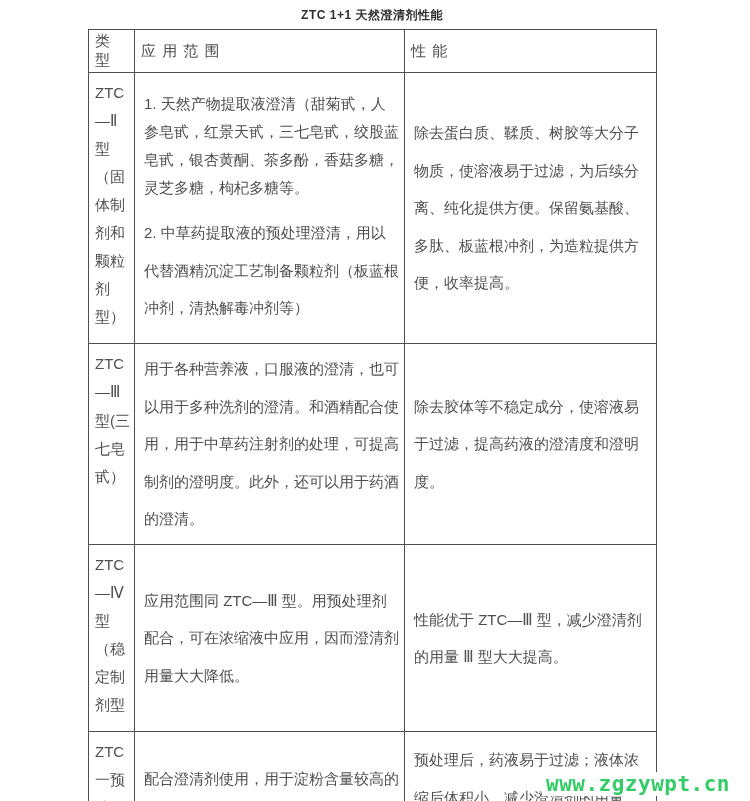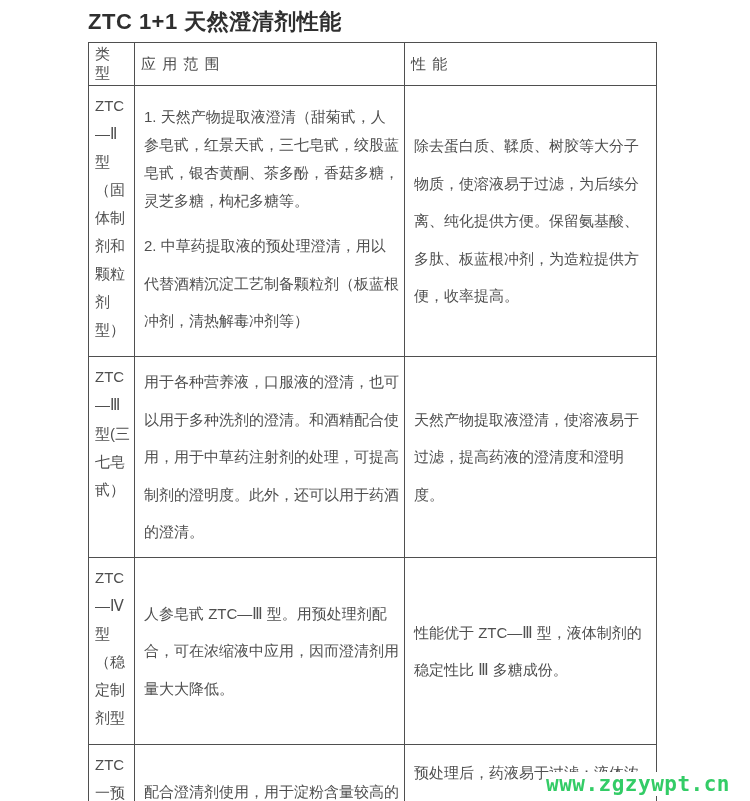--- a/index.html
+++ b/index.html
@@ -14,21 +14,22 @@
   }
   .page {
     position: relative;
     width: 750px;
     height: 801px;
   }
   .title {
     width: 568px;
     margin: 0 0 0 88px;
     padding-top: 7px;
-    font-size: 22px;
+    text-align: center;
+    font-size: 12px;
     font-weight: bold;
     color: #2f2f2f;
     letter-spacing: 0.5px;
   }
   table.ztc {
     border-collapse: collapse;
     table-layout: fixed;
     margin: 5px 0 0 88px;
     width: 568px;
     color: #4f4f4f;
@@ -107,28 +108,28 @@
           <p class="app-first">1. 天然产物提取液澄清（甜菊甙，人参皂甙，红景天甙，三七皂甙，绞股蓝皂甙，银杏黄酮、茶多酚，香菇多糖，灵芝多糖，枸杞多糖等。</p>
           <p class="app-second">2. 中草药提取液的预处理澄清，用以代替酒精沉淀工艺制备颗粒剂（板蓝根冲剂，清热解毒冲剂等）</p>
         </td>
         <td class="text-cell">除去蛋白质、鞣质、树胶等大分子物质，使溶液易于过滤，为后续分离、纯化提供方便。保留氨基酸、多肽、板蓝根冲剂，为造粒提供方便，收率提高。</td>
       </tr>
       <tr class="r2">
         <td class="type-cell">ZTC—Ⅲ型(三七皂甙）</td>
         <td class="text-cell">
           <p>用于各种营养液，口服液的澄清，也可以用于多种洗剂的澄清。和酒精配合使用，用于中草药注射剂的处理，可提高制剂的澄明度。此外，还可以用于药酒的澄清。</p>
         </td>
-        <td class="text-cell">天然产物提取液澄清，使溶液易于过滤，提高药液的澄清度和澄明度。</td>
+        <td class="text-cell">除去胶体等不稳定成分，使溶液易于过滤，提高药液的澄清度和澄明度。</td>
       </tr>
       <tr class="r3">
         <td class="type-cell">ZTC—Ⅳ型（稳定制剂型</td>
         <td class="text-cell">
-          <p>人参皂甙 ZTC—Ⅲ 型。用预处理剂配合，可在浓缩液中应用，因而澄清剂用量大大降低。</p>
+          <p>应用范围同 ZTC—Ⅲ 型。用预处理剂配合，可在浓缩液中应用，因而澄清剂用量大大降低。</p>
         </td>
-        <td class="text-cell">性能优于 ZTC—Ⅲ 型，液体制剂的稳定性比 Ⅲ 多糖成份。</td>
+        <td class="text-cell">性能优于 ZTC—Ⅲ 型，减少澄清剂的用量 Ⅲ 型大大提高。</td>
       </tr>
       <tr class="r4">
         <td class="type-cell">ZTC一预处理剂</td>
         <td class="text-cell">
           <p>配合澄清剂使用，用于淀粉含量较高的药液预处理，在浓缩液中应用。</p>
         </td>
         <td class="text-cell">预处理后，药液易于过滤；液体浓缩后体积小，减少澄清剂的用量，降低生产成本。</td>
       </tr>
     </tbody>
   </table>

